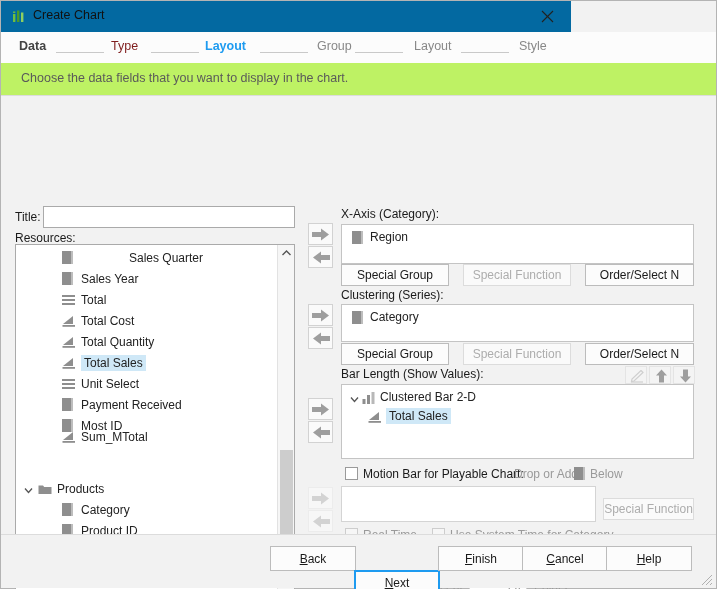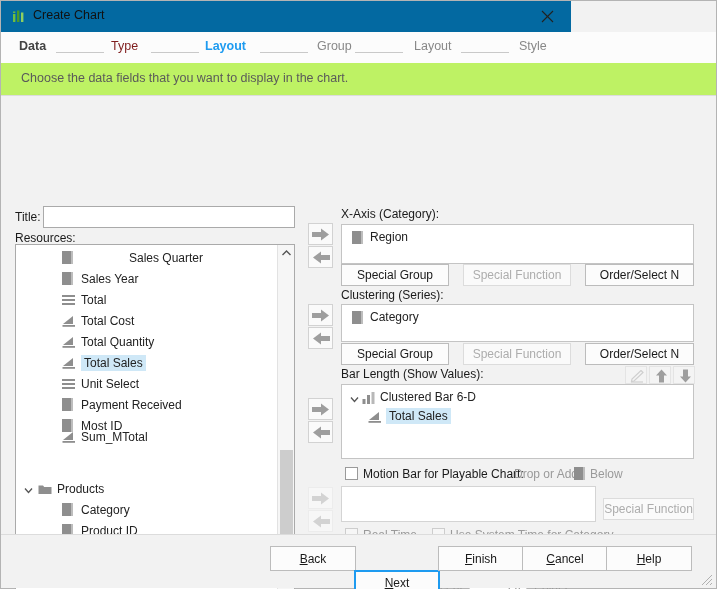--- a/index.html
+++ b/index.html
@@ -336,21 +336,21 @@
               <polyline points="1,2.5 4.5,6.5 8,2.5" fill="none" stroke="#555" stroke-width="1.3"></polyline>
             </svg>
         </span>
         <span class="tico" style="left:16px; top:3px;">
           <svg width="14" height="13" viewBox="0 0 14 13">
             <rect x="0.5" y="8" width="3" height="5" fill="#8e8e8e"></rect>
             <rect x="5" y="4" width="3" height="9" fill="#8e8e8e"></rect>
             <rect x="9.5" y="1" width="3" height="12" fill="#b8b8b8"></rect>
           </svg>
         </span>
-        <span class="lbtext" style="left:34px;">Clustered Bar 6-D</span>
+        <span class="lbtext" style="left:34px;">Clustered Bar 2-D</span>
       </div>
       <div class="lbitem sel" style="left:22px; top:22px; width:320px;">
         <span class="tico" style="left:4px; top:3px;">
           <svg width="14" height="13" viewBox="0 0 14 13">
             <path d="M1,10 L11,10 L11,2 Z" fill="#8e8e8e"></path>
             <rect x="0.5" y="11" width="12.5" height="1.8" fill="#8e8e8e"></rect>
           </svg>
         </span>
         <span class="lbtext" style="left:22px;">Total Sales</span>
       </div>

